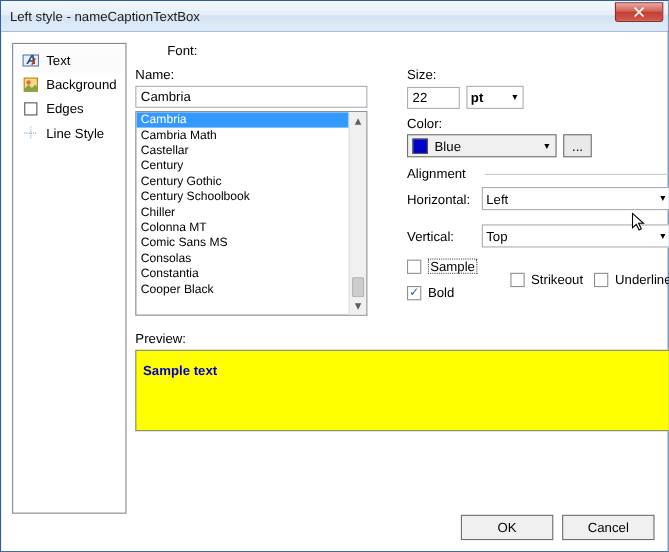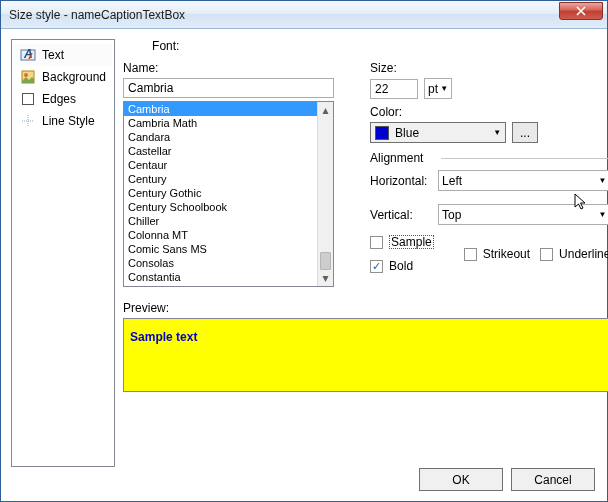--- a/index.html
+++ b/index.html
@@ -40,21 +40,21 @@
   .btnbar { position: absolute; bottom: 10px; right: 12px; display: flex; gap: 8px; }
   .btn { width: 84px; height: 23px; border: 1px solid #707070; background: #f0f0f0; cursor: pointer; }
   .dotted { outline: 1px dotted #555; outline-offset: -1px; padding: 0 2px; }
   .cursor-arrow { position: absolute; pointer-events: none; }
 </style>
 </head>
 <body>
 
 <div class="window">
   <div class="titlebar">
-    <span class="title">Size style - nameCaptionTextBox</span>
+    <span class="title">Left style - nameCaptionTextBox</span>
     <div class="close-btn">
       <svg viewBox="0 0 10 10">
           <path d="M1 1 L9 9 M9 1 L1 9" stroke="#fff" stroke-width="1.6"></path>
         </svg>
     </div>
   </div>
 
   <div class="content">
     <div class="layout">
 
@@ -102,23 +102,21 @@
 
         <div style="display:flex; gap:16px;">
 
           <div style="width:231px;">
             <div class="lbl" style="margin-bottom:3px;">Name:</div>
             <input class="input" style="width: 211px;" value="Cambria">
             <div class="fontlist" style="margin-top:3px;">
               <div class="fontlist-inner" id="font-list-inner">
                   <div class="font-item sel">Cambria</div>
                   <div class="font-item">Cambria Math</div>
-                  <div class="font-item">Candara</div>
                   <div class="font-item">Castellar</div>
-                  <div class="font-item">Centaur</div>
                   <div class="font-item">Century</div>
                   <div class="font-item">Century Gothic</div>
                   <div class="font-item">Century Schoolbook</div>
                   <div class="font-item">Chiller</div>
                   <div class="font-item">Colonna MT</div>
                   <div class="font-item">Comic Sans MS</div>
                   <div class="font-item">Consolas</div>
                   <div class="font-item">Constantia</div>
                   <div class="font-item">Cooper Black</div>
                 </div>
@@ -129,21 +127,21 @@
               </div>
             </div>
           </div>
 
           <div style="flex:1;">
             <div style="display:flex; gap:16px;">
               <div>
                 <div class="lbl" style="margin-bottom:3px;">Size:</div>
                 <div class="row">
                   <input class="input" style="width: 48px;" value="22">
-                  <div class="combo" style="width:28px;">
+                  <div class="combo" style="width:52px;font-weight:bold;">
                     <span>pt</span>
                     <span class="drop-arrow">▼</span>
                   </div>
                 </div>
               </div>
             </div>
 
             <div class="lbl" style="margin-top:6px; margin-bottom:3px;">Color:</div>
             <div class="row">
               <div class="colorbtn">

